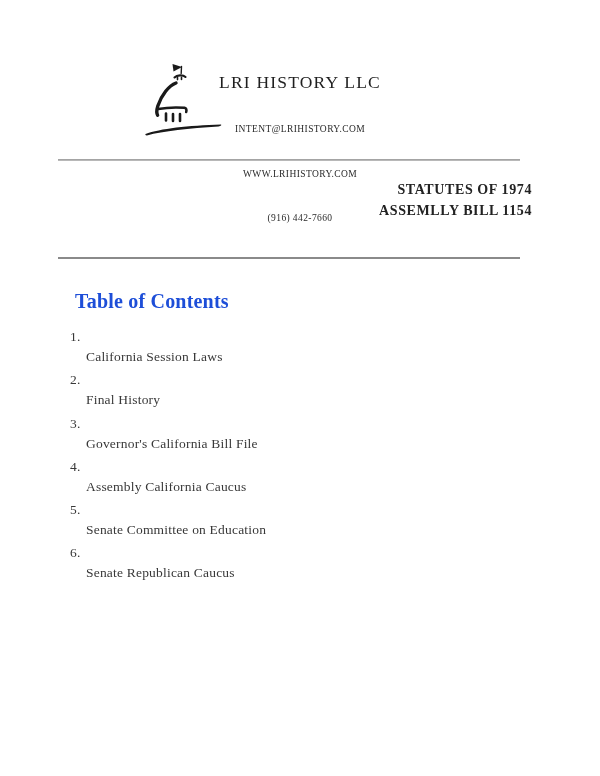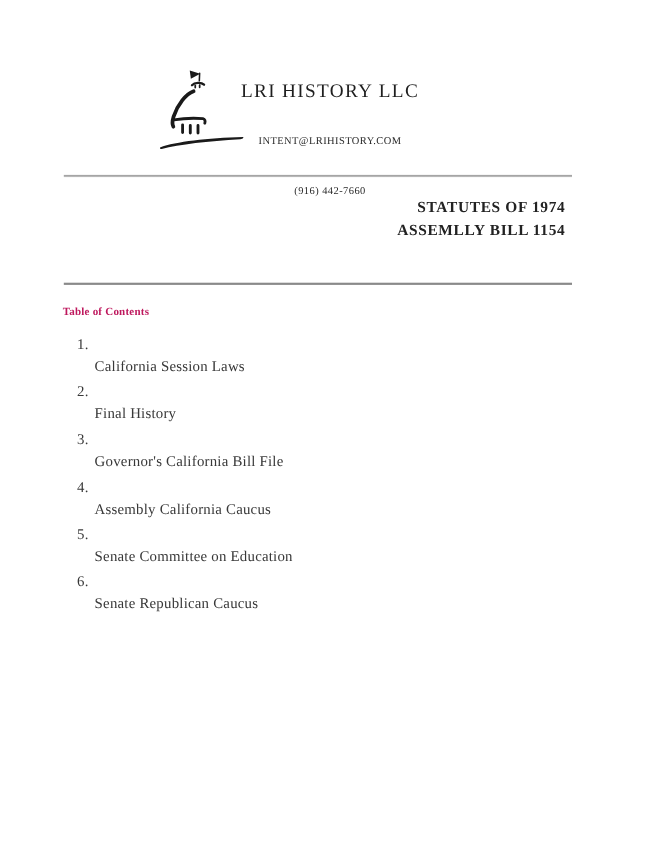--- a/index.html
+++ b/index.html
@@ -67,46 +67,46 @@
   .rule-bottom {
     top: 257px;
     height: 1.6px;
     background: #8a8a8a;
   }
 
   
   .statutes {
     position: absolute;
     top: 179px;
-    right: 122px;
+    right: 104px;
     text-align: right;
   }
   .statute-line {
     font-weight: bold;
     font-size: 14px;
     line-height: 21.3px;
     letter-spacing: 0.6px;
     color: #222222;
     white-space: pre;
   }
 
   
   .toc {
     position: absolute;
     left: 57px;
     top: 274px;
     width: 480px;
   }
   .toc-title {
     font-weight: bold;
-    font-size: 10px;
+    font-size: 20px;
     line-height: 19px;
     letter-spacing: 0.2px;
-    color: #be185d;
-    margin: 0;
+    color: #1d4ed8;
+    margin: 18px;
   }
   .toc-list {
     list-style: none;
     margin: 12px 0 0 13px;
     padding: 0;
   }
   .toc-item {
     display: flex;
     font-size: 13.5px;
     line-height: 15px;
@@ -144,20 +144,21 @@
       <path d="M 22,54.5 L 22,61.5 M 29,55 L 29,62 M 36,55 L 36,62" stroke="#1a1a1a" stroke-width="2.6" fill="none" stroke-linecap="round"></path>
 
       <path d="M 1.5,75 C 16,69.8 44,66.6 77,65.6 C 77.8,66.2 77,67.2 74.5,67.6 C 45,69.2 19,72.4 3,76.4 C 1.8,76.6 1,75.6 1.5,75 Z" fill="#1a1a1a"></path>
     </svg>
   </div>
 
   <div class="brand">
     <div class="brand-name">LRI HISTORY LLC</div>
     <div class="brand-contact">
       <div class="brand-contact-line">INTENT@LRIHISTORY.COM</div>
+      <div class="brand-contact-line">WWW.LRIHISTORY.COM</div>
       <div class="brand-contact-line">(916) 442-7660</div>
     </div>
   </div>
 
   <div class="rule rule-top"></div>
 
   <div class="statutes">
     <div class="statute-line">STATUTES OF 1974</div>
     <div class="statute-line">ASSEMLLY BILL 1154</div>
   </div>

